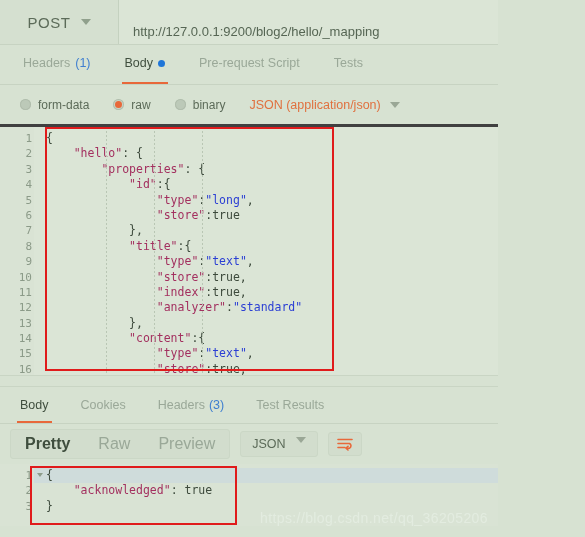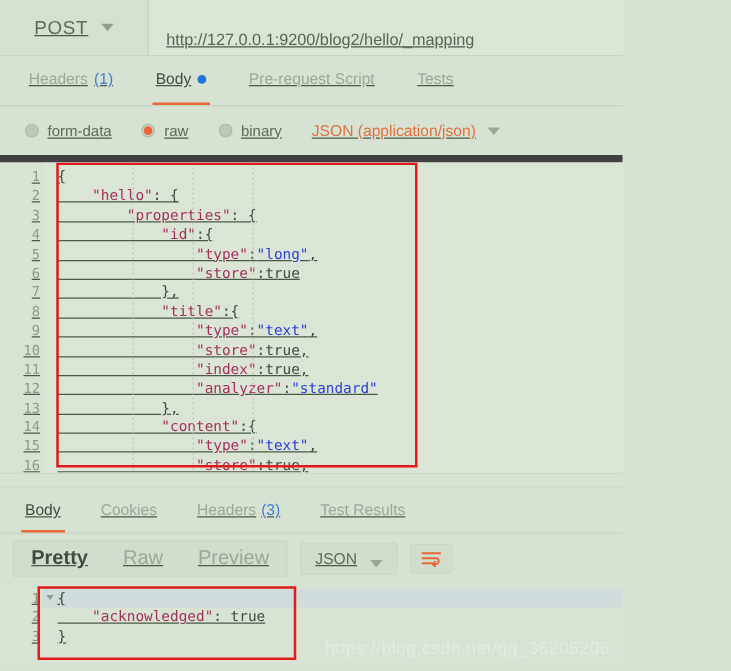--- a/index.html
+++ b/index.html
@@ -3,21 +3,21 @@
 <meta charset="utf-8">
 <style>
   html,body{margin:0;padding:0;}
   body{
     width:585px;height:537px;overflow:hidden;
     background:#d7e2d2;
     font-family:"Liberation Sans", sans-serif;
     font-size:12px;color:#4a5a48;
     -webkit-font-smoothing:antialiased;
   }
-  .app{position:relative;width:498px;height:537px;text-decoration:underline;}
+  .app{position:relative;width:498px;height:537px;}
 
   
   .urlbar{
     display:flex;align-items:stretch;
     height:44px;
     background:#dbe5d6;
     border-bottom:1px solid #c7d3c2;
   }
   .method-box{
     width:118px;display:flex;align-items:center;justify-content:center;gap:10px;
@@ -51,21 +51,21 @@
   .rtab.active:after{
     content:"";position:absolute;left:14px;right:14px;bottom:0;height:2.5px;background:#e8683a;
   }
   .hdr-count{color:#3f7fd0;}
   .blue-dot{width:7px;height:7px;border-radius:50%;background:#1f76d8;display:inline-block;}
 
   
   .btype{
     display:flex;align-items:center;height:39px;
     padding-left:10px;gap:4px;
-    border-bottom:6px solid #404040;
+    border-bottom:3px solid #404040;
   }
   .radio-item{display:flex;align-items:center;gap:7px;padding:0 10px;font-size:12px;color:#5c6b59;}
   .radio{
     width:11px;height:11px;border-radius:50%;
     background:#bcc9b8;box-shadow:inset 0 0 0 1px #b0bdac;
     display:flex;align-items:center;justify-content:center;
   }
   .radio.on{background:#c9d4c4;}
   .radio.on:after{content:"";width:7px;height:7px;border-radius:50%;background:#e8683a;}
   .json-type{
@@ -127,21 +127,21 @@
 
   
   .res-toolbar{display:flex;align-items:center;height:40px;padding-left:10px;gap:10px;}
   .seg{
     display:flex;align-items:center;background:#d2ddcd;border-radius:3px;overflow:hidden;
     border:1px solid #cbd7c6;
   }
   .seg-item{padding:5px 14px;font-size:16px;color:#9aa898;}
   .seg-item.active{color:#3f4e3e;font-weight:bold;}
   .fmt-select{
-    display:flex;align-items:flex-end;gap:10px;background:#d2ddcd;border:1px solid #cbd7c6;
+    display:flex;align-items:flex-start;gap:10px;background:#d2ddcd;border:1px solid #cbd7c6;
     border-radius:3px;padding:5px 11px;font-size:12.5px;color:#5c6b59;
   }
   .wrap-btn{
     background:#d2ddcd;border:1px solid #cbd7c6;border-radius:3px;
     padding:4px 8px;display:flex;align-items:center;justify-content:center;
   }
 
   
   .res-editor{position:relative;height:62px;overflow:hidden;background:#d9e3d4;}
   .activeline{position:absolute;left:34px;right:0;top:4px;height:15.4px;background:#cfdcdb;}

